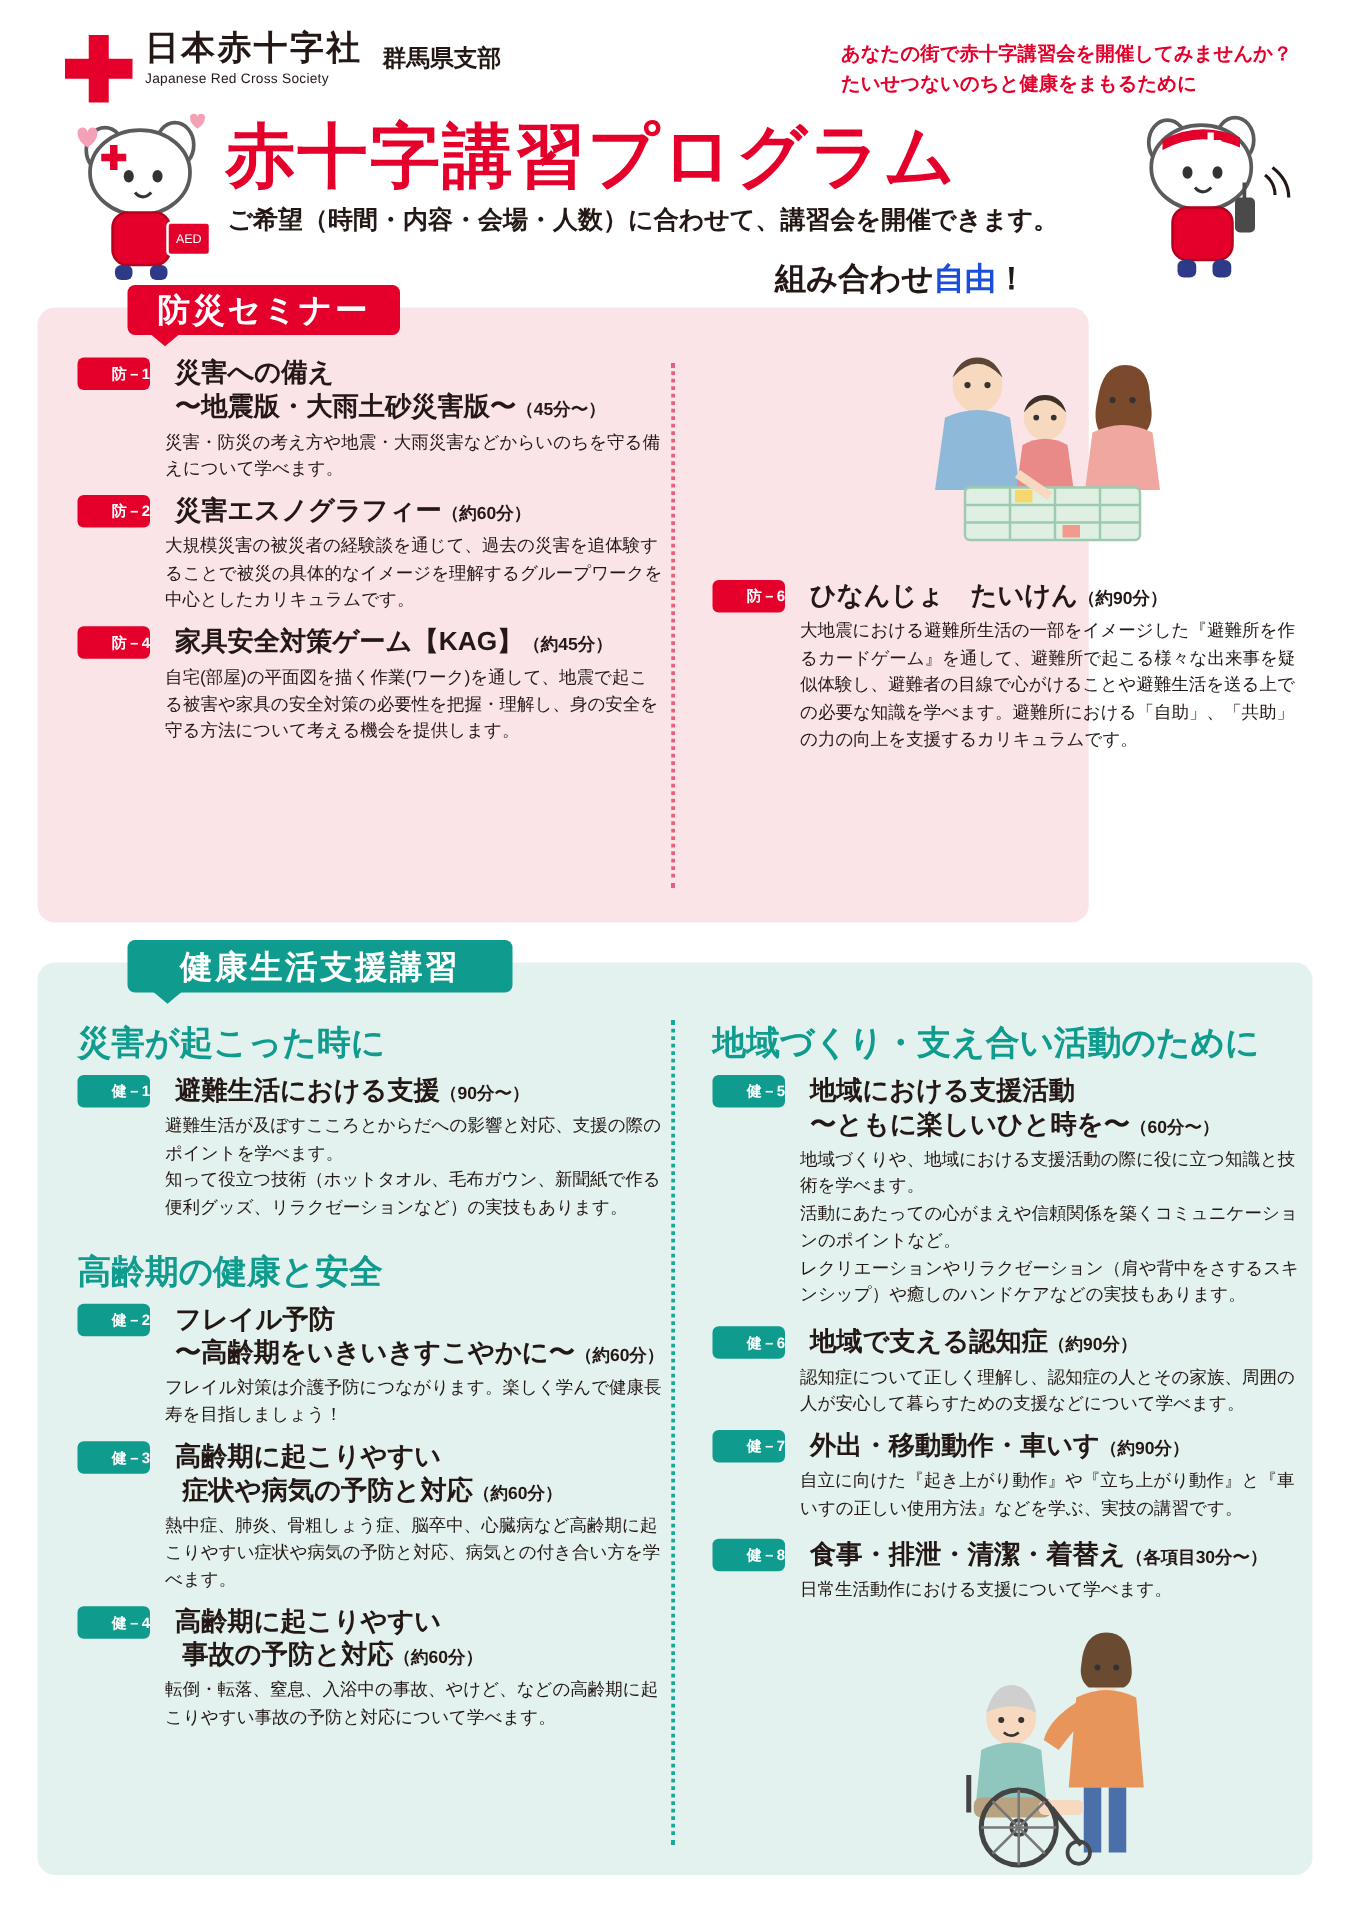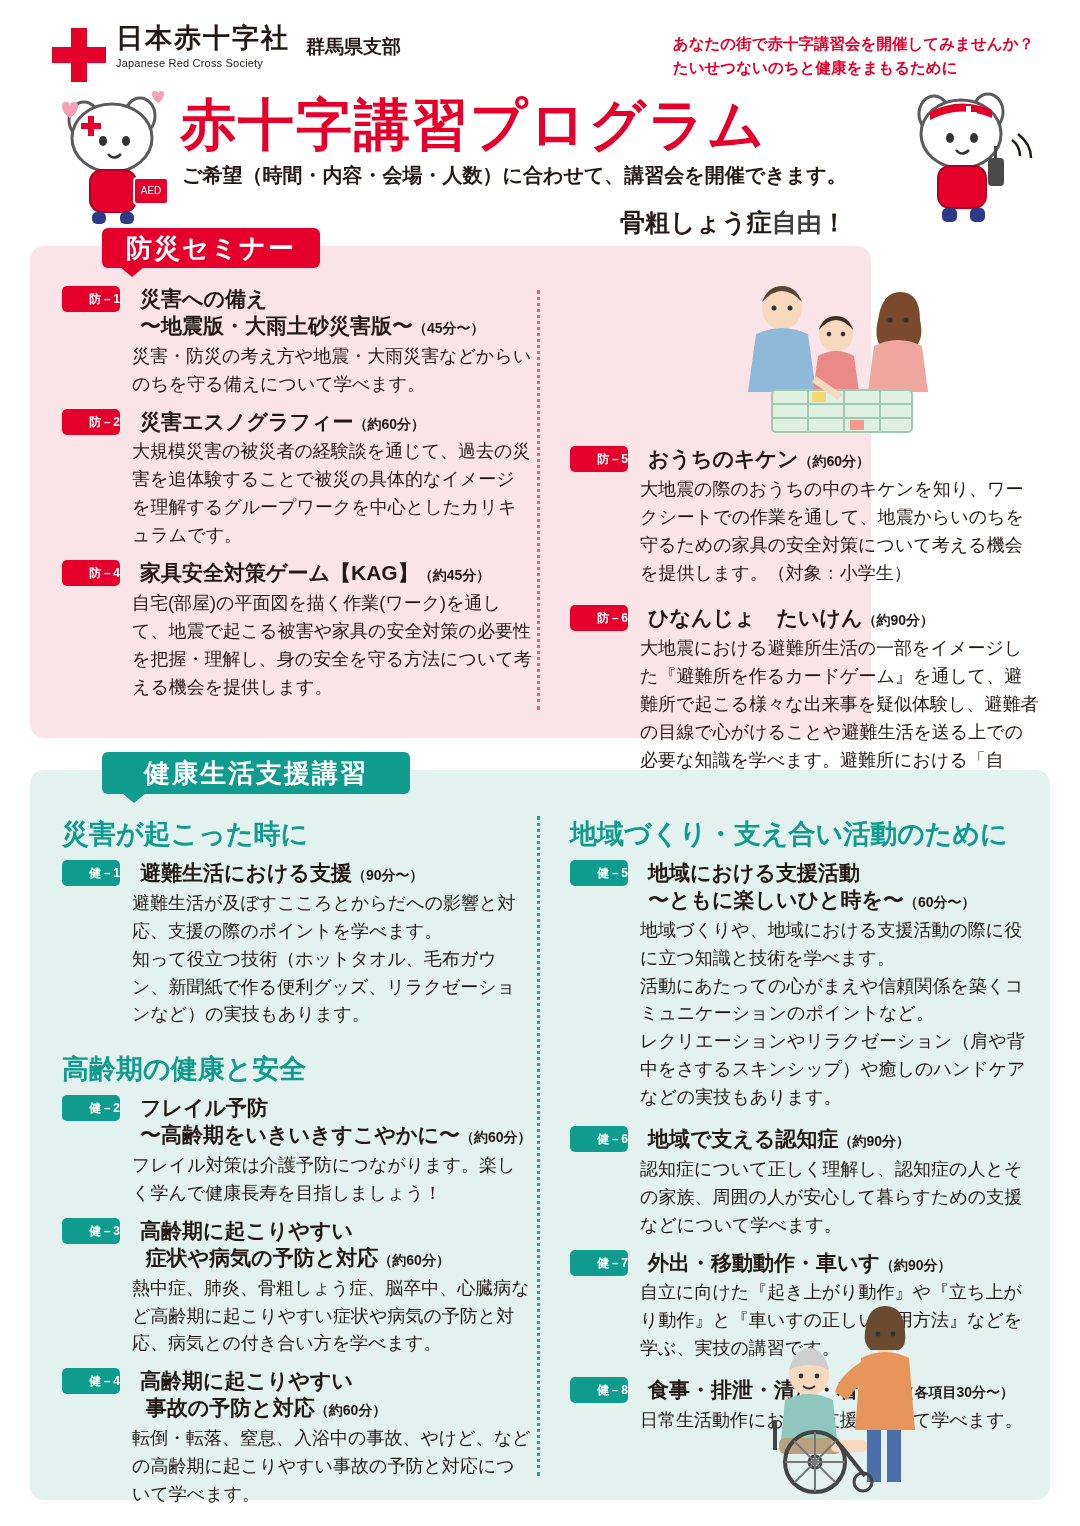--- a/index.html
+++ b/index.html
@@ -23,39 +23,39 @@
   .jrc-name{font-size:27px;font-weight:bold;letter-spacing:2px;color:#231815;line-height:1.1;}
   .jrc-en{font-size:11px;color:#231815;letter-spacing:.2px;margin-top:3px;}
   .branch{font-size:19px;font-weight:bold;margin-left:16px;margin-top:10px;color:#231815;}
 
   .tagline{position:absolute;right:46px;top:32px;text-align:left;color:#e4002b;font-size:15.5px;line-height:1.55;font-weight:bold;}
 
   .main-title{position:absolute;left:180px;top:88px;font-size:56px;font-weight:bold;color:#e4002b;letter-spacing:2px;
      text-shadow: 2px 2px 0 #fff, -1px -1px 0 #fff;}
   .sub-line{position:absolute;left:182px;top:162px;font-size:20px;font-weight:bold;color:#231815;}
   .free-line{position:absolute;left:620px;top:206px;font-size:25px;font-weight:bold;color:#231815;}
-  .free-line .accent{color:#404040;}
+  .free-line .accent{color:#1d4ed8;}
 
   
   .mascot{position:absolute;}
 
   
   .sec-bousai{position:absolute;left:30px;top:246px;width:841px;height:492px;background:#fbe4e7;border-radius:14px;}
   .sec-title{position:absolute;font-weight:bold;color:#fff;}
   .ribbon-red{left:72px;top:-18px;width:218px;height:40px;background:#e4002b;border-radius:6px;display:flex;align-items:center;justify-content:center;font-size:26px;letter-spacing:2px;}
   .ribbon-red:after{content:"";position:absolute;left:18px;bottom:-9px;border-left:12px solid transparent;border-right:12px solid transparent;border-top:10px solid #e4002b;}
 
   .col{position:absolute;}
   .item{position:relative;margin-bottom:10px;}
   .badge{display:inline-block;width:58px;height:26px;line-height:26px;text-align:right;border-radius:5px;color:#fff;font-size:12px;font-weight:bold;vertical-align:top;}
   .badge-red{background:#e4002b;}
   .badge-green{background:#0f9b8e;}
   .ttl{display:inline-block;margin-left:20px;font-size:21px;font-weight:bold;color:#231815;line-height:1.28;max-width:420px;vertical-align:top;}
   .ttl .dur{font-size:14px;font-weight:bold;}
-  .desc{margin-left:70px;margin-top:3px;font-size:18px;line-height:1.55;color:#231815;}
+  .desc{margin-left:70px;margin-top:3px;font-size:14px;line-height:1.55;color:#231815;}
 
   .dot-divider{position:absolute;width:0;border-left:3px dotted #e4607d;}
   .dot-divider-g{position:absolute;width:0;border-left:3px dotted #18a99a;}
 
   
   .illus{position:absolute;}
   .ill-family{left:690px;top:26px;width:240px;height:170px;}
 
   
   .sec-kenko{position:absolute;left:30px;top:770px;width:1020px;height:730px;background:#e3f2ee;border-radius:14px;}
@@ -85,21 +85,21 @@
     </div>
 
     <div class="tagline">
       <div>あなたの街で赤十字講習会を開催してみませんか？</div>
       <div>たいせつないのちと健康をまもるために</div>
     </div>
 
     <div class="main-title">赤十字講習プログラム</div>
     <div class="sub-line">ご希望（時間・内容・会場・人数）に合わせて、講習会を開催できます。</div>
     <div class="free-line">
-      <span>骨粗しょう症</span><span class="accent">自由</span><span>！</span>
+      <span>組み合わせ</span><span class="accent">自由</span><span>！</span>
     </div>
 
     <div class="mascot" style="left:48px;top:86px;width:140px;height:140px;">
       <svg width="140" height="140" viewBox="0 0 140 140">
         <ellipse cx="36" cy="34" rx="15" ry="18" fill="#fff" stroke="#5b5b5b" stroke-width="3"></ellipse>
         <ellipse cx="92" cy="30" rx="15" ry="18" fill="#fff" stroke="#5b5b5b" stroke-width="3"></ellipse>
         <ellipse cx="64" cy="52" rx="40" ry="34" fill="#fff" stroke="#5b5b5b" stroke-width="3"></ellipse>
         <rect x="40" y="30" width="6" height="20" fill="#e4002b"></rect>
         <rect x="33" y="37" width="20" height="6" fill="#e4002b"></rect>
         <ellipse cx="55" cy="55" rx="4" ry="5" fill="#333"></ellipse>
@@ -190,24 +190,20 @@
           <line x1="124" y1="118" x2="124" y2="160"></line>
           <line x1="160" y1="118" x2="160" y2="160"></line>
         </g>
         <rect x="92" y="120" width="14" height="10" fill="#f5d76e"></rect>
         <rect x="130" y="148" width="14" height="10" fill="#f29a8d"></rect>
         <path d="M96 104 l26 18 l-4 6 l-26 -18z" fill="#f7d9bf"></path>
       </svg>
     </div>
 
     <div class="col" style="left:540px;top:200px;width:470px;">
-      <div class="item">
-        <span class="badge badge-red">防－5</span><span class="ttl"><span>おうちのキケン</span><span class="dur">（約60分）</span></span>
-        <div class="desc">大地震の際のおうちの中のキケンを知り、ワークシートでの作業を通して、地震からいのちを守るための家具の安全対策について考える機会を提供します。（対象：小学生）</div>
-      </div>
       <div class="item" style="margin-top:18px;">
         <span class="badge badge-red">防－6</span><span class="ttl"><span>ひなんじょ　たいけん</span><span class="dur">（約90分）</span></span>
         <div class="desc">大地震における避難所生活の一部をイメージした『避難所を作るカードゲーム』を通して、避難所で起こる様々な出来事を疑似体験し、避難者の目線で心がけることや避難生活を送る上での必要な知識を学べます。避難所における「自助」、「共助」の力の向上を支援するカリキュラムです。</div>
       </div>
     </div>
   </div>
 
   <div class="sec-kenko">
     <div class="sec-title ribbon-green">健康生活支援講習</div>
 

